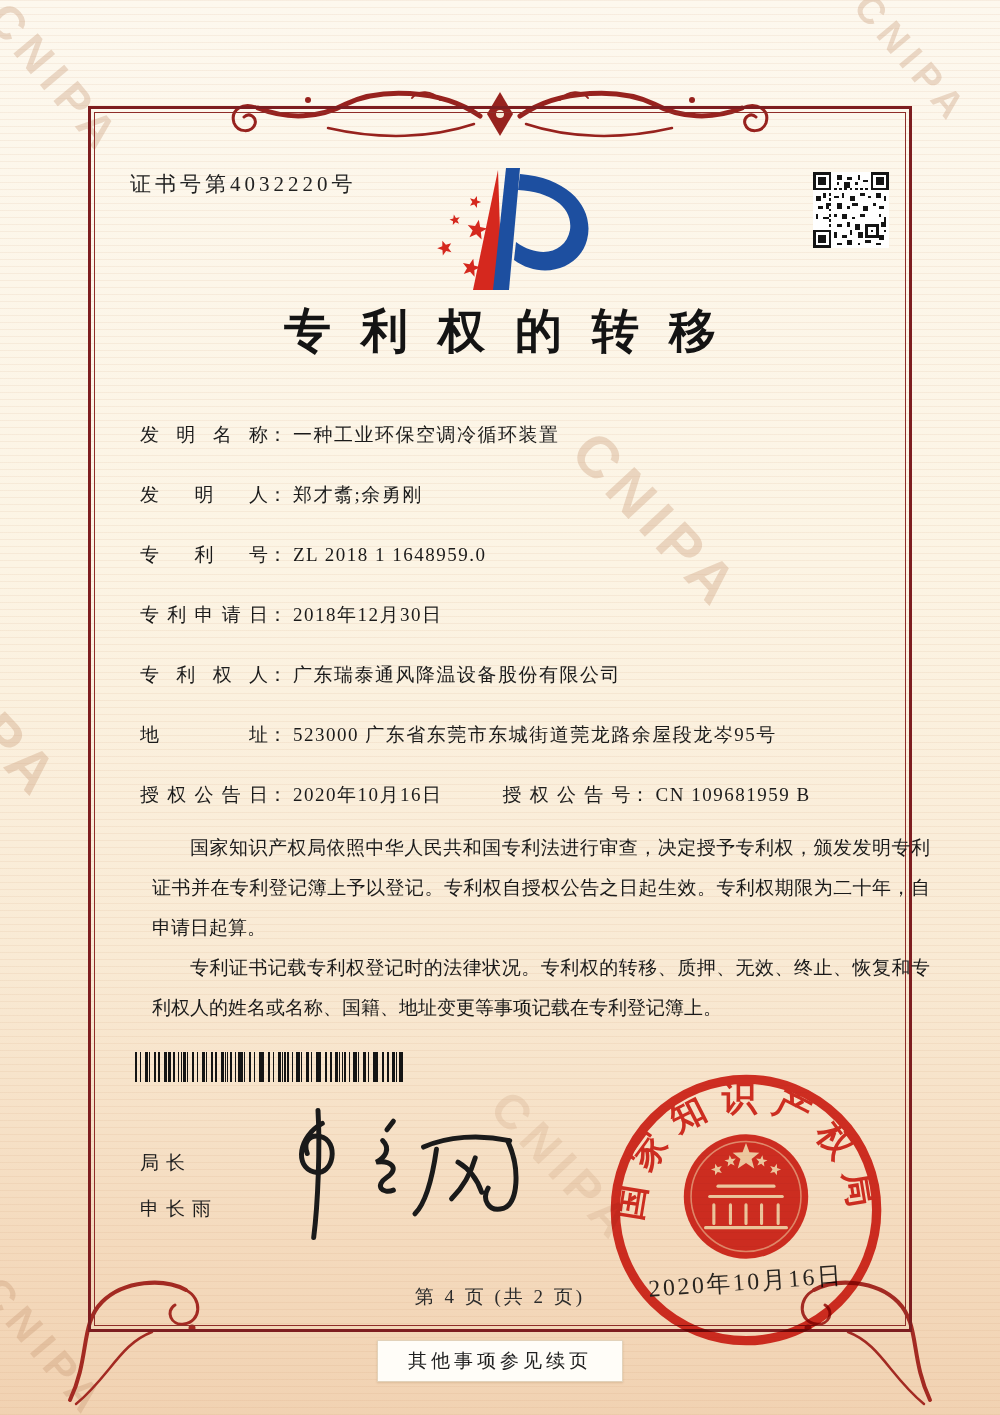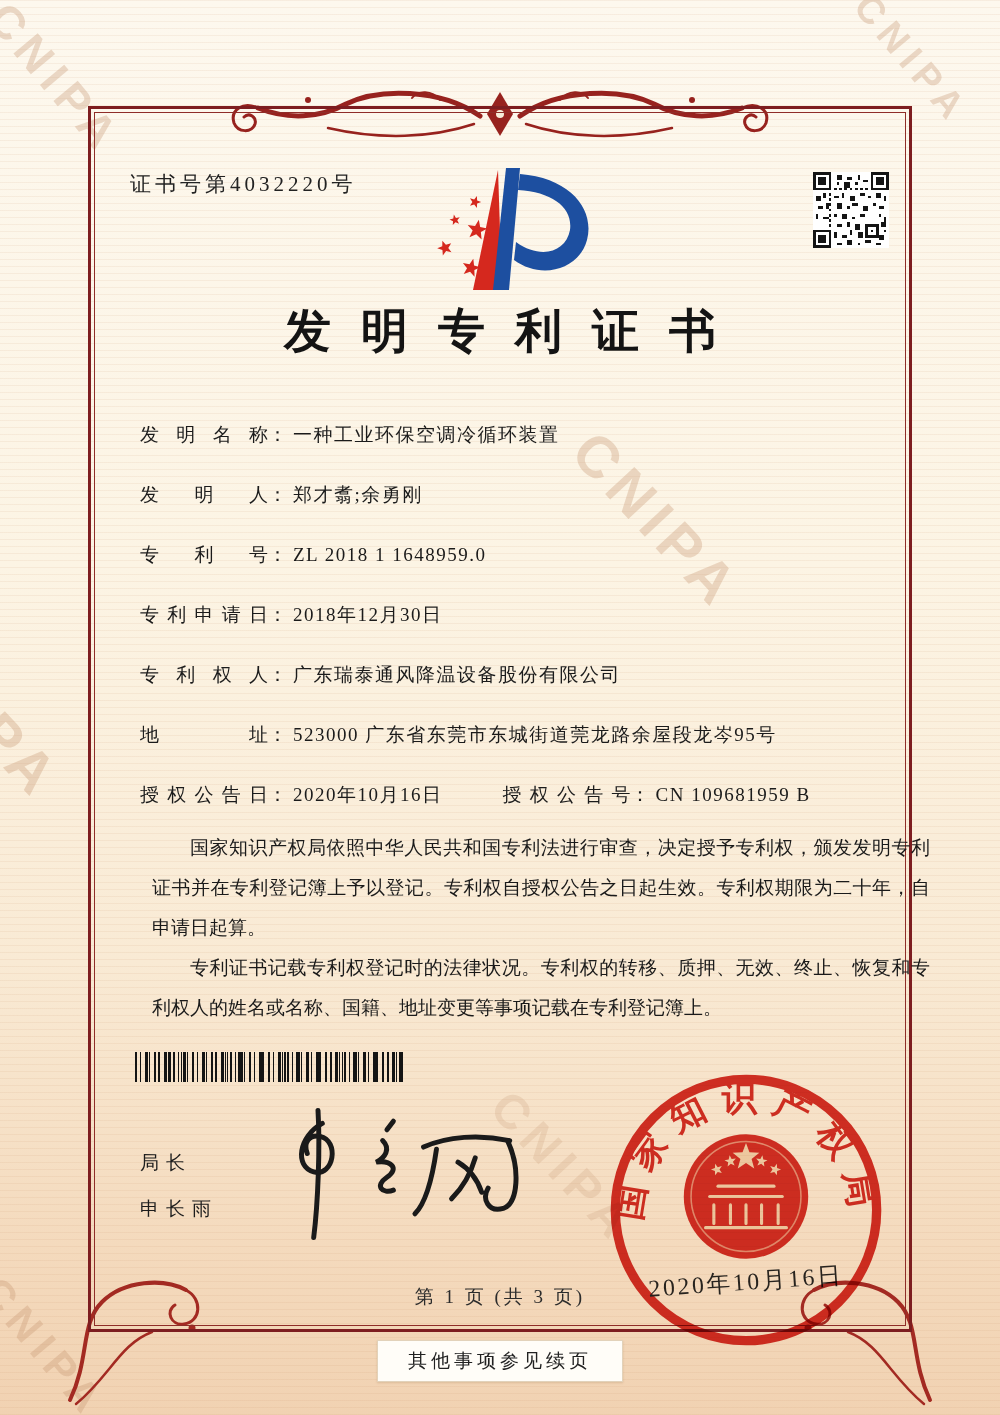--- a/index.html
+++ b/index.html
@@ -160,21 +160,21 @@
     <path d="M117 16 C 168 20 192 52 184 82 C 176 112 138 122 111 102 L 113 84 C 138 102 163 94 167 72 C 170 50 150 34 115 32 Z" fill="#1d4fa0"></path>
     <g fill="#d5281e">
       <use href="#star5" transform="translate(72,44) scale(.62) rotate(18)"></use>
       <use href="#star5" transform="translate(52,62) scale(.55) rotate(-12)"></use>
       <use href="#star5" transform="translate(74,72) scale(1.05) rotate(10)"></use>
       <use href="#star5" transform="translate(42,90) scale(.78) rotate(-20)"></use>
       <use href="#star5" transform="translate(68,110) scale(.95) rotate(14)"></use>
     </g>
   </svg>
 
-  <div class="title">发明专利证书</div>
+  <div class="title">专利权的转移</div>
 
   <div class="fields">
     <div class="frow">
       <span class="flabel">发明名称</span><span class="fcolon">：</span><span class="fvalue">一种工业环保空调冷循环装置</span>
     </div>
     <div class="frow">
       <span class="flabel">发明人</span><span class="fcolon">：</span><span class="fvalue">郑才翥;余勇刚</span>
     </div>
     <div class="frow">
       <span class="flabel">专利号</span><span class="fcolon">：</span><span class="fvalue">ZL 2018 1 1648959.0</span>
@@ -238,17 +238,17 @@
       <g stroke="#f6e3cc" stroke-width="3" fill="none" stroke-linecap="round">
         <path d="M108 112 h54"></path>
         <path d="M100 122 h70"></path>
         <path d="M104 130 v18 M120 130 v18 M135 130 v18 M150 130 v18 M166 130 v18"></path>
         <path d="M96 152 h78"></path>
       </g>
     </g>
     <text x="135" y="212" text-anchor="middle" font-size="23" letter-spacing="2.5" fill="#1d1d1d" transform="rotate(-4 135 205)" font-family="'Liberation Serif','DejaVu Serif',serif">2020年10月16日</text>
   </svg>
 
-  <div class="pagefoot">第 1 页 (共 3 页)</div>
+  <div class="pagefoot">第 4 页 (共 2 页)</div>
 
   <div class="contnote">其他事项参见续页</div>
 
 </div>
 
 </body></html>

